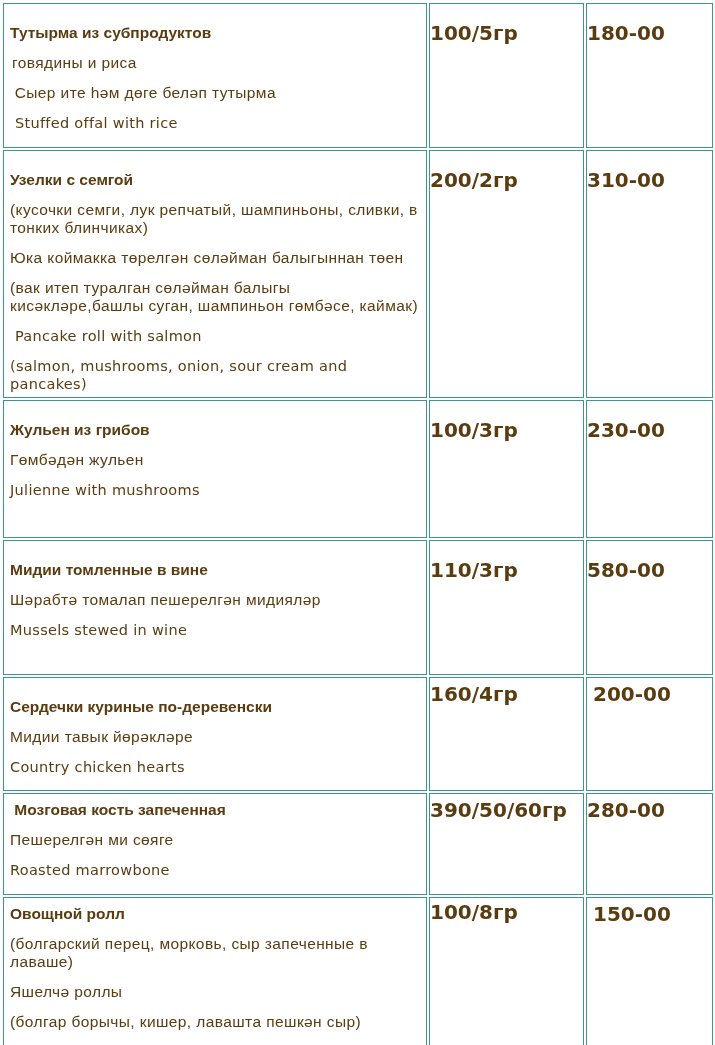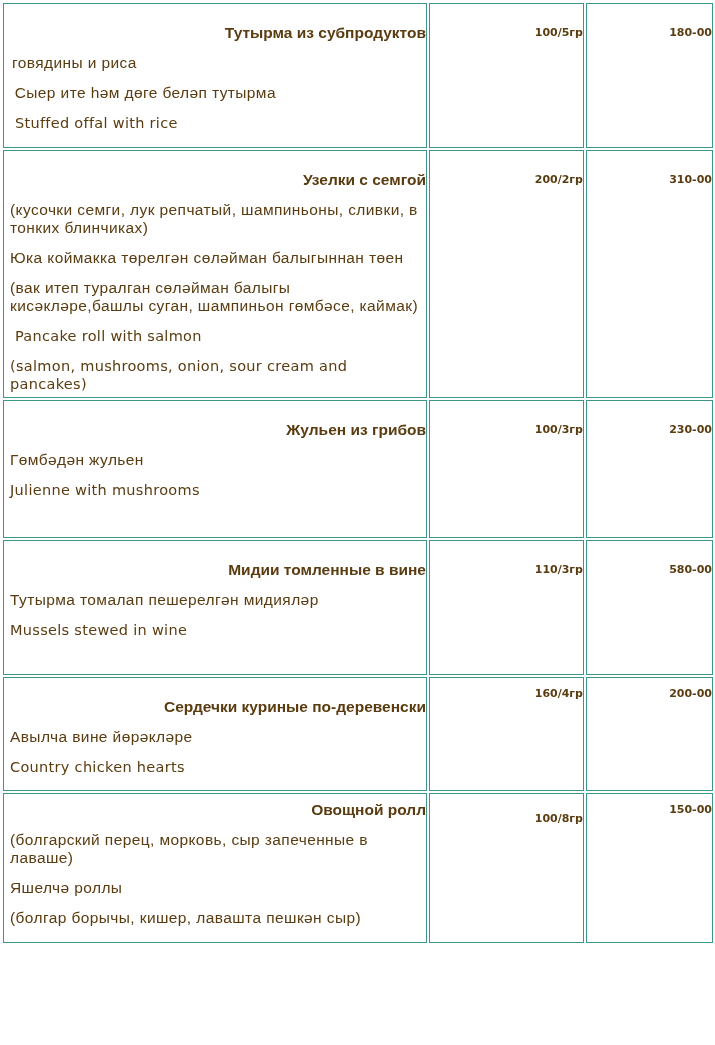--- a/index.html
+++ b/index.html
@@ -14,31 +14,31 @@
       vertical-align: top;
       padding: 0;
       color: #5a3c10;
     }
     col.c1 { width: 424px; }
     col.c2 { width: 155px; }
     col.c3 { width: 127px; }
     .name {
       font-family: "Liberation Sans", sans-serif;
       font-weight: bold; font-size: 15.5px;
-      margin: 20px 0 0 6px; line-height: 18px; text-align: right;
+      margin: 20px 0 0 6px; line-height: 18px;
     }
     .line {
       font-family: "Liberation Sans", sans-serif;
       font-size: 15.5px; line-height: 18px;
       margin: 12px 0 0 6px; letter-spacing: 0.4px;
     }
     .line.en { font-family: "DejaVu Sans", sans-serif; font-size: 14.5px; letter-spacing: 0.3px; }
     .num {
       font-family: "DejaVu Sans", sans-serif; font-weight: bold;
-      font-size: 11px; text-align: right; line-height: 18px;
+      font-size: 20px; text-align: left; line-height: 18px;
       margin-top: 20px;
     }
   </style>
 </head>
 <body>
 
 <table class="menu">
   <colgroup>
       <col class="c1">
       <col class="c2">
@@ -88,54 +88,67 @@
           <div class="num">100/3гр</div>
         </td>
       <td>
           <div class="num">230-00</div>
         </td>
     </tr>
 
     <tr style="height:135px">
       <td>
         <div class="name">Мидии томленные в вине</div>
-        <div class="line">Тутырма томалап пешерелгән мидияләр</div>
+        <div class="line">Шәрабтә томалап пешерелгән мидияләр</div>
         <div class="line en">Mussels stewed in wine</div>
       </td>
       <td>
           <div class="num">110/3гр</div>
         </td>
       <td>
           <div class="num">580-00</div>
         </td>
     </tr>
 
     <tr style="height:114px">
       <td>
         <div class="name" style="margin-top:20px">Сердечки куриные по-деревенски</div>
-        <div class="line">Авылча вине йөрәкләре</div>
+        <div class="line">Мидии тавык йөрәкләре</div>
         <div class="line en">Country chicken hearts</div>
       </td>
       <td>
           <div class="num" style="margin-top:7px">160/4гр</div>
         </td>
       <td>
           <div class="num" style="margin-top:7px;padding-left:6px">200-00</div>
         </td>
     </tr>
 
+    <tr style="height:102px">
+      <td>
+        <div class="name" style="margin-top:7px;white-space:pre"> Мозговая кость запеченная</div>
+        <div class="line">Пешерелгән ми сөяге</div>
+        <div class="line en">Roasted marrowbone</div>
+      </td>
+      <td>
+          <div class="num" style="margin-top:7px">390/50/60гр</div>
+        </td>
+      <td>
+          <div class="num" style="margin-top:7px;padding-right:6px">280-00</div>
+        </td>
+    </tr>
 
     <tr style="height:150px">
       <td>
         <div class="name" style="margin-top:7px">Овощной ролл</div>
         <div class="line">(болгарский перец, морковь, сыр запеченные в лаваше)</div>
         <div class="line">Яшелчә роллы</div>
         <div class="line">(болгар борычы, кишер, лаваштa пешкән сыр)</div>
       </td>
       <td>
-          <div class="num" style="margin-top:16px">100/8гр</div>
+          <div class="num" style="margin-top:5px">100/8гр</div>
         </td>
       <td>
           <div class="num" style="margin-top:7px;padding-left:6px">150-00</div>
         </td>
     </tr>
   </tbody>
 </table>
 
 </body></html>

